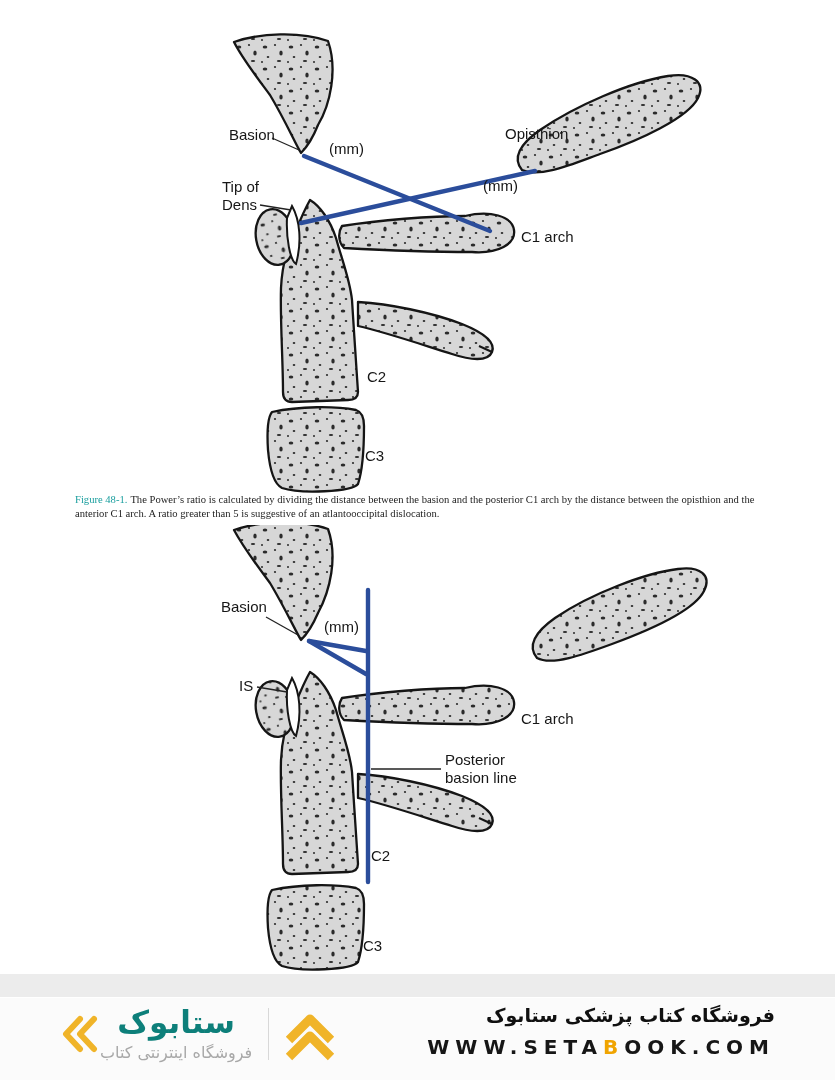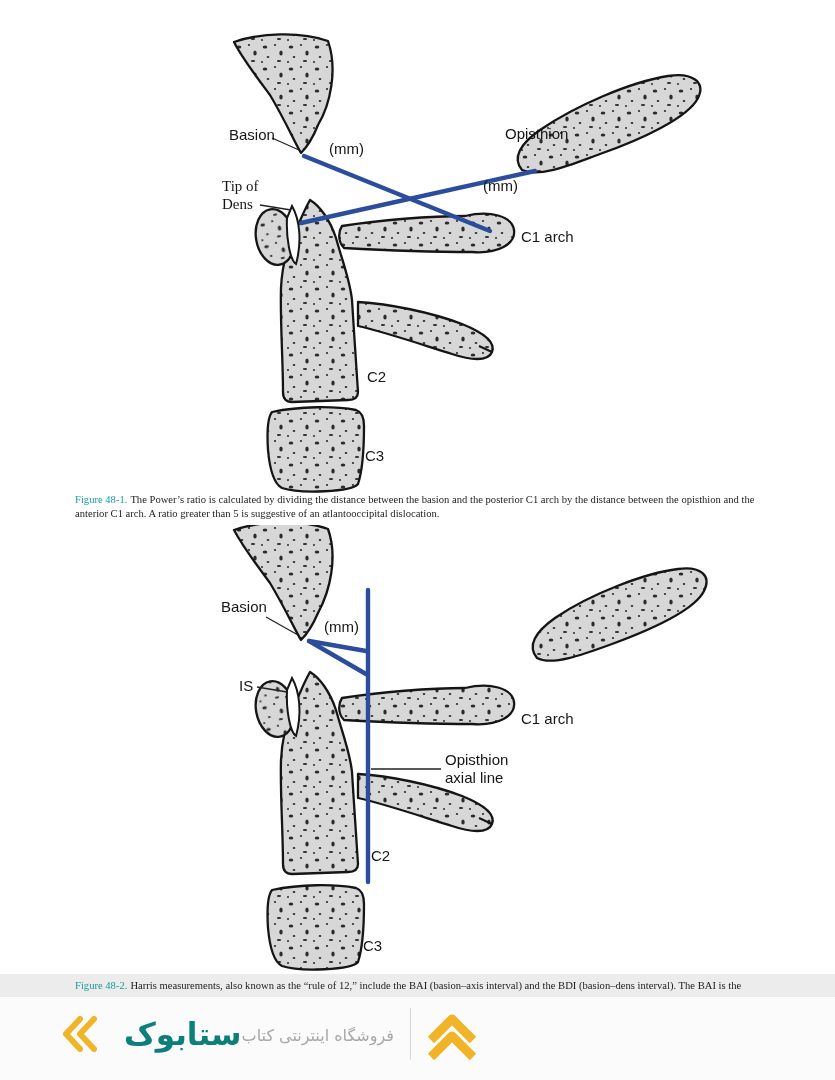--- a/index.html
+++ b/index.html
@@ -16,21 +16,21 @@
 
   .caption { position:absolute; left:75px; width:700px; font-family:"Liberation Serif",serif;
              font-size:10.6px; line-height:1.32; color:#1c1c1c; }
   #cap1 { top:493px; }
   #cap2 { top:979px; }
   .cap2band { position:absolute; left:0; top:974px; width:835px; height:23px; background:#ececec; }
   .figlabel { color:#199e9e; font-weight:normal; margin-right:3px; }
 
   .footer { position:absolute; left:0; top:998px; width:835px; height:82px; background:#fbfbfb; }
   .brand-left { position:absolute; left:58px; top:8px; display:flex; align-items:center; }
-  .brand-col { display:flex; align-items:center; margin-left:24px; }
+  .brand-col { display:flex; flex-direction:column; align-items:center; margin-left:0; }
   .brand-fa { font-family:"DejaVu Sans",sans-serif; font-size:31px; font-weight:bold; color:#0d7f7a; line-height:1.05; }
   .brand-tag { font-family:"DejaVu Sans",sans-serif; font-size:16px; color:#a8a8a8; margin-top:4px; }
   .vdiv { width:1px; height:52px; background:#d8d8d8; margin:0 14px 0 16px; }
   .brand-right { position:absolute; right:60px; top:6px; text-align:right; }
   .store-title { font-family:"DejaVu Sans",sans-serif; font-size:19px; font-weight:bold; color:#101010; direction:rtl; }
   .url { margin-top:9px; font-family:"DejaVu Sans",sans-serif; font-size:20px; font-weight:bold;
          letter-spacing:6px; color:#161616; }
   .url .gold { color:#f0a400; }
 </style>
 </head>
@@ -73,21 +73,21 @@
       <g stroke="#2b4d9b" stroke-width="4.4" stroke-linecap="round">
         <line x1="304" y1="136" x2="490" y2="211"></line>
         <line x1="535" y1="151" x2="301" y2="203"></line>
       </g>
     </svg>
 
     <div class="lbl" style="left:229px; top:106px;">Basion</div>
     <div class="lbl" style="left:329px; top:120px;">(mm)</div>
     <div class="lbl" style="left:505px; top:105px;">Opisthion</div>
     <div class="lbl" style="left:483px; top:157px;">(mm)</div>
-    <div class="lbl" style="left:222px; top:158px; width:52px;font-family:Liberation Serif, serif;">Tip of Dens</div>
+    <div class="lbl" style="left:222px; top:158px; width:52px;">Tip of Dens</div>
     <div class="lbl" style="left:521px; top:208px;">C1 arch</div>
     <div class="lbl" style="left:367px; top:348px;">C2</div>
     <div class="lbl" style="left:365px; top:427px;">C3</div>
   </div>
 
   <p class="caption" id="cap1">
     <span class="figlabel">Figure 48-1.</span><span>The Power’s ratio is calculated by dividing the distance between the basion and the posterior C1 arch by the distance between the opisthion and the anterior C1 arch. A ratio greater than 5 is suggestive of an atlantooccipital dislocation.</span>
   </p>
 
   <div class="fig" id="fig2">
@@ -127,42 +127,43 @@
         <line x1="368" y1="65" x2="368" y2="357"></line>
         <line x1="309" y1="116" x2="366" y2="126"></line>
         <line x1="309" y1="116" x2="366" y2="149"></line>
       </g>
     </svg>
 
     <div class="lbl" style="left:221px; top:73px;">Basion</div>
     <div class="lbl" style="left:324px; top:93px;">(mm)</div>
     <div class="lbl" style="left:239px; top:152px;">IS</div>
     <div class="lbl" style="left:521px; top:185px;">C1 arch</div>
-    <div class="lbl" style="left:445px; top:226px; width:88px;">Opisthion axial line</div>
+    <div class="lbl" style="left:445px; top:226px; width:88px;">Posterior basion line</div>
     <div class="lbl" style="left:371px; top:322px;">C2</div>
     <div class="lbl" style="left:363px; top:412px;">C3</div>
   </div>
 
   <div class="cap2band"></div>
-  <p class="caption" id="cap2">
-    <span class="figlabel">Figure 48-2.</span><span>Harris measurements, also known as the “rule of 12,” include the BAI (basion–axis interval) and the BDI (basion–dens interval). The BAI is the</span>
-  </p>
 
   <div class="footer">
     <div class="brand-left">
       <svg width="42" height="40" viewBox="0 0 42 40">
         <polyline points="22,5 8,20 22,35" fill="none" stroke="#f0b429" stroke-width="6" stroke-linecap="round" stroke-linejoin="round"></polyline>
         <polyline points="36,5 22,20 36,35" fill="none" stroke="#f0b429" stroke-width="6" stroke-linecap="round" stroke-linejoin="round"></polyline>
       </svg>
       <div class="brand-col">
         <div class="brand-fa" dir="rtl">ستابوک</div>
         <div class="brand-tag" dir="rtl">فروشگاه اینترنتی کتاب</div>
       </div>
       <div class="vdiv"></div>
       <svg width="54" height="56" viewBox="0 0 54 56">
         <polyline points="6,34 27,13 48,34" fill="none" stroke="#f0b429" stroke-width="9" stroke-linejoin="round"></polyline>
         <polyline points="6,51 27,30 48,51" fill="none" stroke="#f0b429" stroke-width="9" stroke-linejoin="round"></polyline>
       </svg>
     </div>
 
+    <div class="brand-right">
+      <div class="store-title">فروشگاه کتاب پزشکی ستابوک</div>
+      <div class="url"><span>WWW.SETA</span><span class="gold">B</span><span>OOK.COM</span></div>
+    </div>
   </div>
 
 </div>
 
 </body></html>

